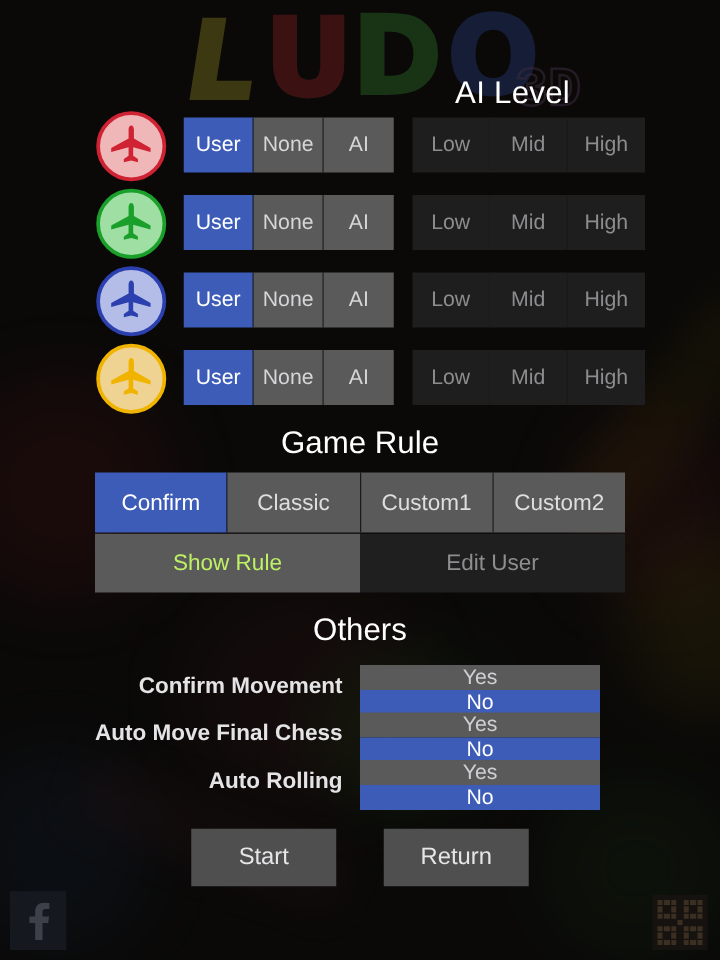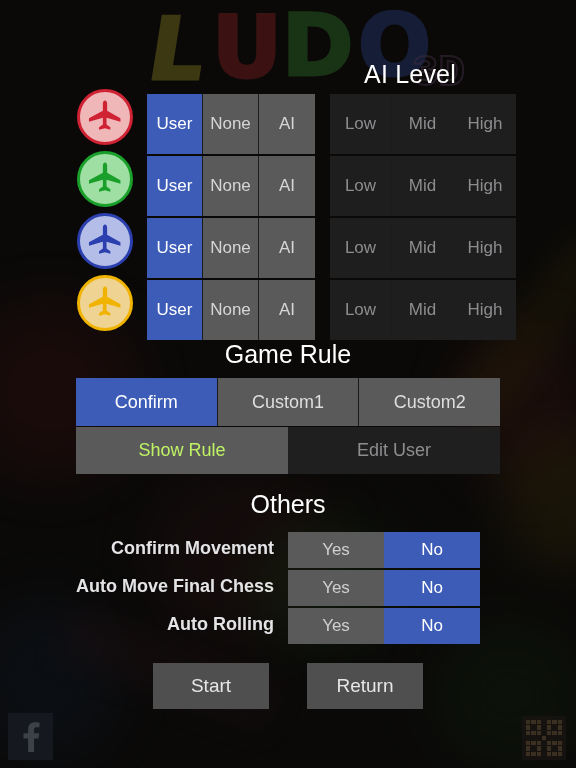--- a/index.html
+++ b/index.html
@@ -123,21 +123,21 @@
 
   .seg-group {
     position: absolute;
     display: flex;
     height: 44px;
   }
   .seg-left  { left: 147px; }
   .seg-right { left: 330px; }
 
   .seg-btn {
-    height: 60px;
+    height: 44px;
     display: flex;
     align-items: center;
     justify-content: center;
     font-size: 17px;
     color: #d6d6d8;
     border-right: 1px solid #1c1c1c;
     user-select: none;
   }
   .seg-btn:last-child { border-right: none; }
 
@@ -230,20 +230,21 @@
     font-weight: bold;
   }
 
   .other-toggle {
     position: absolute;
     left: 288px;
     top: 0;
     width: 192px;
     height: 36px;
     display: flex;
+    flex-direction: column;
   }
   .other-btn {
     flex: 1;
     display: flex;
     align-items: center;
     justify-content: center;
     font-size: 17px;
     color: #cfcfd2;
     user-select: none;
   }
@@ -399,20 +400,21 @@
       <div class="seg-group seg-right">
         <div class="seg-btn seg-lvl">Low</div>
         <div class="seg-btn seg-lvl">Mid</div>
         <div class="seg-btn seg-lvl">High</div>
       </div>
     </div>
 
   <div id="game-rule-heading">Game Rule</div>
   <div id="rule-tabs">
       <div class="rule-tab sel">Confirm</div>
+      <div class="rule-tab">Classic</div>
       <div class="rule-tab">Custom1</div>
       <div class="rule-tab">Custom2</div>
     </div>
   <div id="rule-actions">
     <div class="rule-action enabled">Show Rule</div>
     <div class="rule-action disabled">Edit User</div>
   </div>
 
   <div id="others-heading">Others</div>
   <div class="other-row" id="other-row-0">

